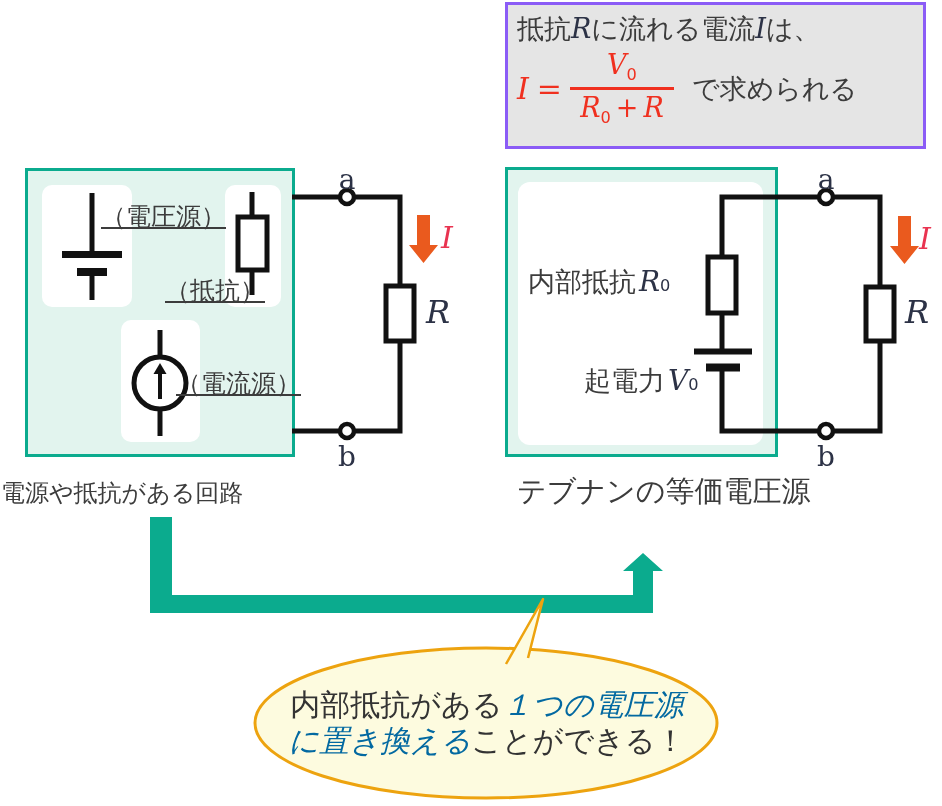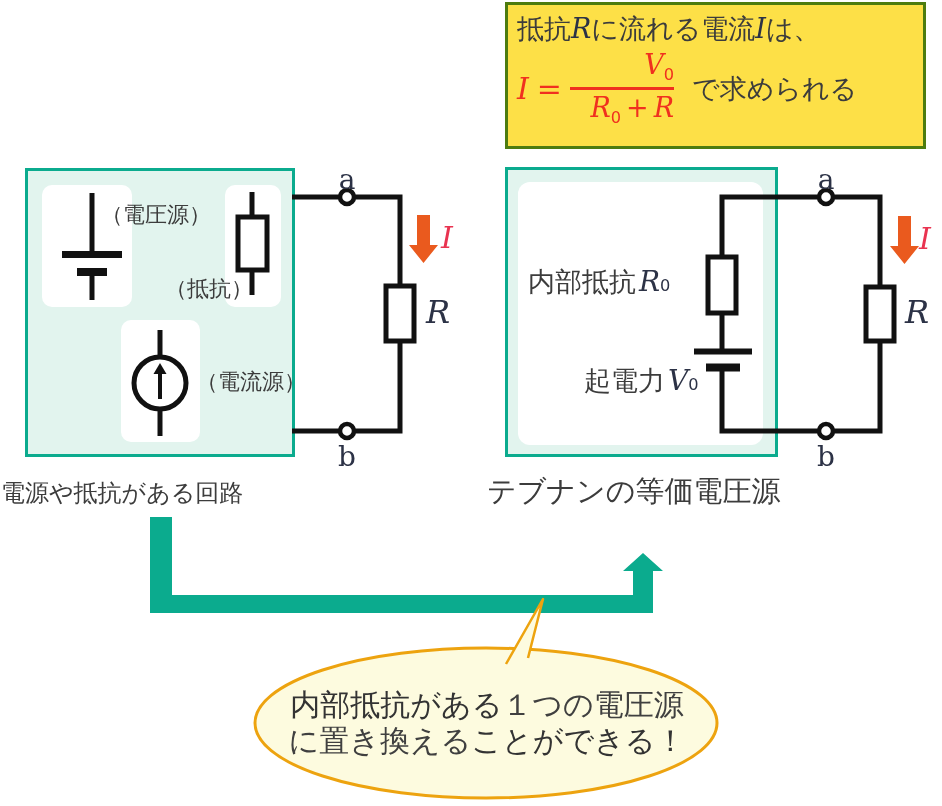--- a/index.html
+++ b/index.html
@@ -1,59 +1,59 @@
 <!DOCTYPE html>
 <html><head>
 <meta charset="utf-8">
 <style>
   html,body{margin:0;padding:0;background:#ffffff;}
   #canvas{position:relative;width:942px;height:806px;background:#ffffff;overflow:hidden;
           font-family:"DejaVu Sans","Liberation Sans",sans-serif;color:#3c3c3c;}
   .abs{position:absolute;}
   
-  .formula-box{left:505px;top:2px;width:399px;height:125px;background:#fde047;
-               border:3px solid #4d7c0f;padding:8px;}
+  .formula-box{left:505px;top:2px;width:399px;height:125px;background:#e5e5e5;
+               border:3px solid #8b5cf6;padding:8px;}
   .fline1{position:absolute;left:9px;top:6px;font-size:27px;color:#3c3c3c;white-space:nowrap;}
   .fline2{position:absolute;left:9px;top:44px;display:flex;align-items:center;white-space:nowrap;}
   .math{font-family:"DejaVu Serif","Liberation Serif",serif;font-style:italic;}
   .navy{color:#2c3246;}
   .red{color:#f0301f;}
   .crimson{color:#e93350;}
   sub{font-size:0.6em;font-style:normal;}
-  .frac{display:inline-flex;flex-direction:column;align-items:flex-end;margin:0 8px;}
+  .frac{display:inline-flex;flex-direction:column;align-items:center;margin:0 8px;}
   .frac .num,.frac .den{font-size:27px;line-height:1.15;}
   .frac .bar{width:104px;border-top:3px solid #f0301f;margin:2px 0;}
   .eq-lhs{font-size:30px;}
   .eq-sign{font-size:30px;margin-left:8px;}
   .f-suffix{font-size:27px;color:#3c3c3c;margin-left:10px;}
   
   .teal-box{background:#e2f4ee;border:3px solid #0bab8e;}
   .src-box{left:25px;top:168px;width:264px;height:283px;}
   .thev-box{left:505px;top:167px;width:267px;height:284px;}
   .white-card{position:absolute;background:#ffffff;border-radius:10px;}
   .card-vs{left:42px;top:185px;width:90px;height:122px;}
   .card-res{left:225px;top:185px;width:56px;height:122px;}
   .card-cs{left:121px;top:320px;width:79px;height:122px;}
   .card-thev{left:518px;top:182px;width:245px;height:263px;border-radius:12px;}
   
   #wires{left:0;top:0;pointer-events:none;}
   
   .lbl{white-space:nowrap;}
-  .lbl-small{font-size:22px;color:#3c3c3c;}
+  .lbl-small{font-size:25px;color:#3c3c3c;text-decoration:underline;}
   .term{font-family:"DejaVu Serif","Liberation Serif",serif;font-size:28px;color:#2c3246;width:24px;text-align:center;}
   .varR{font-size:32px;}
   .varI{font-size:30px;}
   .comp-row{display:flex;align-items:baseline;font-size:27px;color:#3c3c3c;}
   .comp-row .math{font-size:28px;margin-left:3px;}
   .caption{font-size:24px;color:#3c3c3c;}
-  .caption-right{font-size:29px;line-height:33px;color:#3c3c3c;}
+  .caption-right{font-size:29px;line-height:33px;color:#3c3c3c;margin-left:30px;}
   
   .bubble-text{left:261px;top:687px;width:452px;text-align:center;font-size:30px;
                line-height:36px;white-space:nowrap;color:#333333;}
-  .bubble-red{color:#404040;}
+  .bubble-red{color:#0369a1;font-style:italic;}
 </style>
 </head>
 <body>
 
 <div id="canvas">
 
   <div class="abs formula-box">
     <div class="fline1"><span>抵抗</span><span class="math navy">R</span><span>に流れる電流</span><span class="math navy">I</span><span>は、</span></div>
     <div class="fline2">
       <span class="math red eq-lhs">I</span>
@@ -111,21 +111,21 @@
     <path d="M706,367.5 H740" stroke="#111" stroke-width="8" fill="none"></path>
     <path d="M722,371 V431 H880 V341" stroke="#111" stroke-width="5" fill="none"></path>
     <rect x="866" y="287" width="28" height="54" fill="#fff" stroke="#111" stroke-width="5"></rect>
     <circle cx="826" cy="197" r="7" fill="#fff" stroke="#111" stroke-width="4.5"></circle>
     <circle cx="826" cy="431" r="7" fill="#fff" stroke="#111" stroke-width="4.5"></circle>
     <polygon fill="#ea5a1e" points="898,216 911,216 911,246 919,246 904.5,264 890,246 898,246"></polygon>
   </svg>
 
   <div class="abs lbl lbl-small" style="left:101px;top:200px;">（電圧源）</div>
   <div class="abs lbl lbl-small" style="left:165px;top:274px;">（抵抗）</div>
-  <div class="abs lbl lbl-small" style="left:196px;top:367px;">（電流源）</div>
+  <div class="abs lbl lbl-small" style="left:176px;top:367px;">（電流源）</div>
 
   <div class="abs lbl term" style="left:335px;top:163px;">a</div>
   <div class="abs lbl term" style="left:335px;top:440px;">b</div>
   <div class="abs lbl math navy varR" style="left:426px;top:293px;">R</div>
   <div class="abs lbl math crimson varI" style="left:441px;top:220px;">I</div>
 
   <div class="abs comp-row" style="left:528px;top:264px;text-align:center;">
     <span>内部抵抗</span>
       <span class="math navy">R</span>
       <sub class="navy">0</sub>

